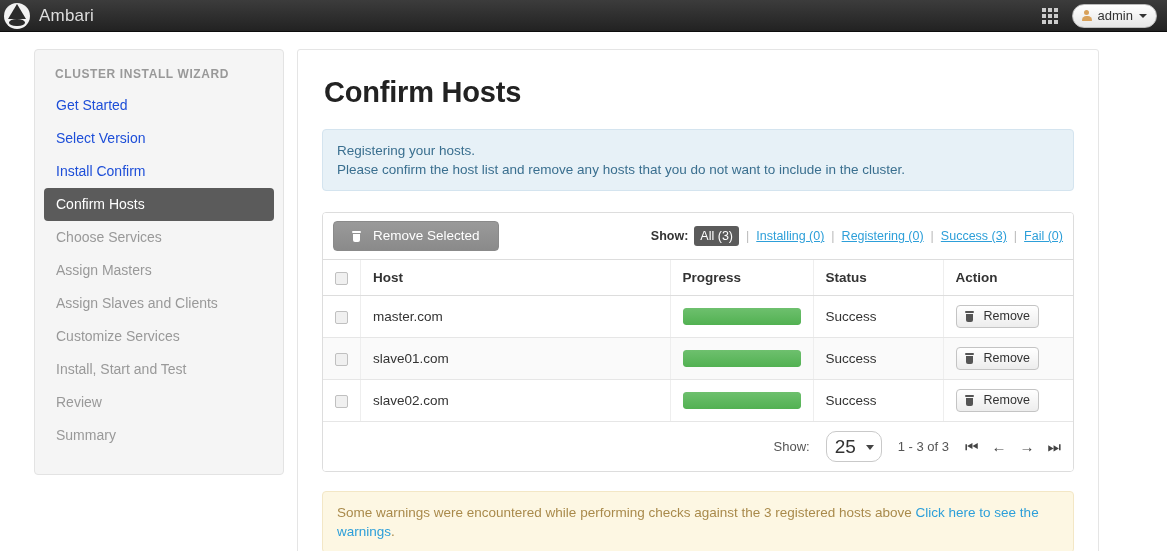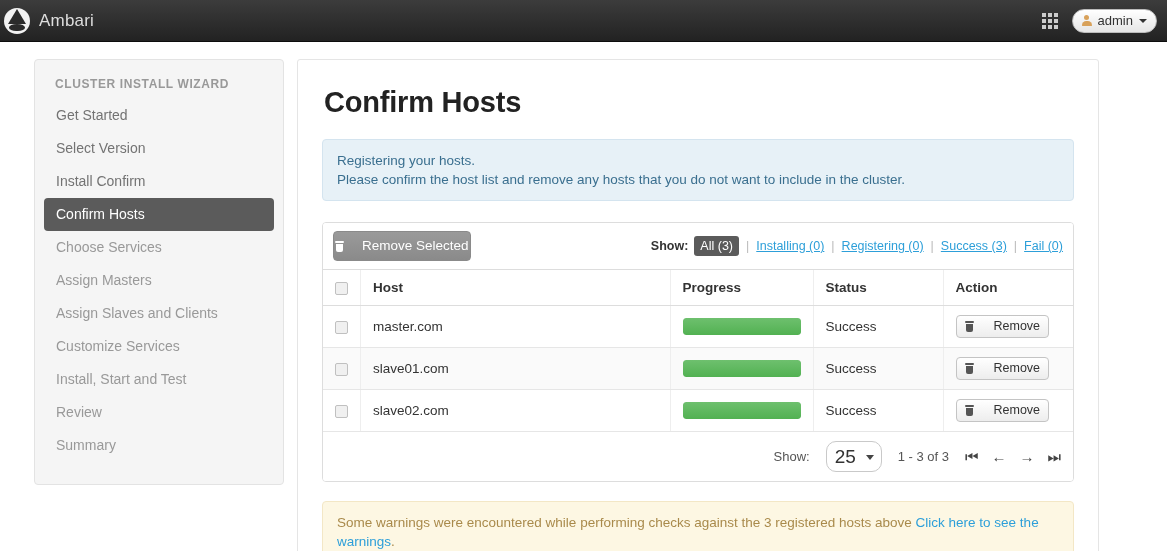--- a/index.html
+++ b/index.html
@@ -7,21 +7,21 @@
     margin: 0; padding: 0;
     width: 1167px; height: 551px;
     background: #ffffff;
     font-family: "Liberation Sans", sans-serif;
     overflow: hidden;
   }
 
   
   .navbar {
     position: relative;
-    height: 42px;
+    height: 32px;
     background: linear-gradient(to bottom, #3c3c3c 0%, #222222 100%);
     display: flex;
     align-items: center;
     padding: 0 10px 0 0;
     border-bottom: 1px solid #0d0d0d;
   }
   .brand {
     display: flex;
     align-items: center;
     gap: 9px;
@@ -131,21 +131,21 @@
     letter-spacing: .6px;
     padding: 4px 11px 8px 11px;
   }
   .nav-item {
     display: block;
     font-size: 14px;
     padding: 8px 12px;
     border-radius: 4px;
     line-height: 17px;
   }
-  .nav-item.link { color: #737373; cursor: pointer; }
+  .nav-item.link { color: #1d4ed8; cursor: pointer; }
   .nav-item.active {
     background: #5b5b5b;
     color: #ffffff;
     cursor: pointer;
   }
   .nav-item.muted { color: #999999; cursor: default; }
 
   
   .content {
     width: 802px;
@@ -186,25 +186,25 @@
     align-items: center;
     padding: 8px 10px;
     background: #ffffff;
     border-bottom: 1px solid #dddddd;
   }
   .btn-remove-selected {
     background: linear-gradient(to bottom, #9a9a9a 0%, #8a8a8a 100%);
     border: 1px solid #8a8a8a;
     color: #ffffff;
     font-size: 13.5px;
-    padding: 6px 1px;
+    padding: 6px 18px;
     border-radius: 4px;
     display: inline-flex;
     align-items: center;
-    gap: 18px;
+    gap: 12px;
     cursor: pointer;
     line-height: 16px;
   }
   .trash-icon {
     position: relative;
     width: 9px; height: 11px;
     display: inline-block;
     flex: none;
   }
   .trash-icon::before {
@@ -294,21 +294,21 @@
   .status-success { color: #53a653; }
   .btn-remove-row {
     background: linear-gradient(to bottom, #ffffff 0%, #ededed 100%);
     border: 1px solid #c4c4c4;
     border-radius: 4px;
     padding: 3px 8px;
     font-size: 12.5px;
     color: #333333;
     display: inline-flex;
     align-items: center;
-    gap: 20px;
+    gap: 10px;
     cursor: pointer;
     line-height: 15px;
   }
   .btn-remove-row .trash-icon { color: #555555; }
 
   .table-footer {
     display: flex;
     align-items: center;
     justify-content: flex-end;
     gap: 16px;

